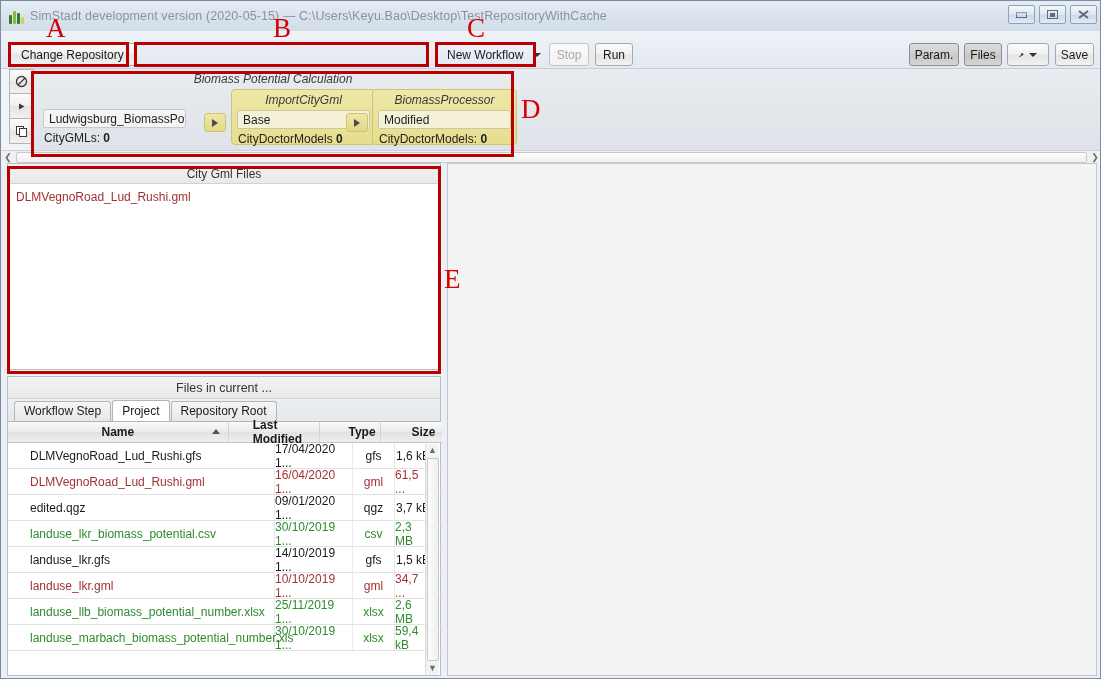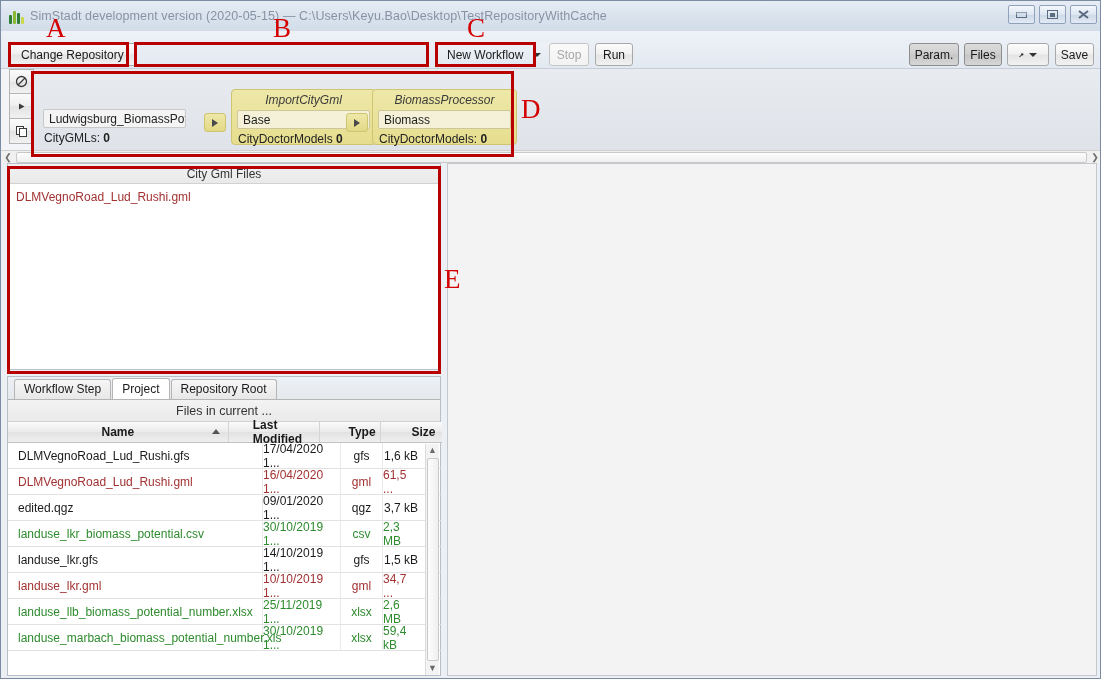--- a/index.html
+++ b/index.html
@@ -288,21 +288,21 @@
   .th-mod   { width: 78px; }
   .th-type  { width: 42px; }
   .th-size  { width: 43px; }
   .sort-asc {
     position: absolute; right: 8px; top: 7px;
     width:0;height:0;border-left:4px solid transparent;border-right:4px solid transparent;
     border-bottom:5px solid #555;
   }
   .frow { display: flex; height: 26px; border-bottom: 1px solid #e2e2e2; }
   .fcell { font-size: 12px; display: flex; align-items: center; }
-  .c-name { width: 255px; padding-left: 10px; border-right: 1px solid #eaeaea; }
+  .c-name { width: 255px; padding-left: 10px; border-right: 1px solid #eaeaea; margin-left: 12px; }
   .c-mod  { width: 78px; justify-content: center; border-right: 1px solid #eaeaea; }
   .c-type { width: 42px; justify-content: center; border-right: 1px solid #eaeaea; }
   .c-size { width: 43px; justify-content: flex-end; padding-right: 8px; }
   #files-vscroll {
     position: absolute; right: 1px; top: 67px;
     width: 14px; height: 231px;
     background: #f3f3f3;
     border-left: 1px solid #dcdcdc;
     display: flex; flex-direction: column; align-items: center;
   }
@@ -412,20 +412,21 @@
       </div>
       <div class="wf-side-btn">
         <svg width="13" height="13" viewBox="0 0 13 13">
           <rect x="1.5" y="1.5" width="7" height="8" fill="#fff" stroke="#3a3a3a"></rect>
           <rect x="4.5" y="3.5" width="7" height="8" fill="#fff" stroke="#3a3a3a"></rect>
         </svg>
       </div>
     </div>
 
     <div id="wf-canvas">
+      <div id="wf-title">Biomass Potential Calculation</div>
 
       <div class="wf-node plain" style="left:4px; top:22px; width:153px; height:52px;">
         <div class="wf-node-field" style="margin-top:18px;">Ludwigsburg_BiomassPot</div>
         <div class="wf-node-status">
           <span>CityGMLs: </span><b>0</b>
         </div>
       </div>
 
       <div class="wf-arrow" style="left:170px; top:44px;">
         <span class="tri-right"></span>
@@ -438,21 +439,21 @@
           <span>CityDoctorModels </span><b>0</b>
         </div>
       </div>
 
       <div class="wf-arrow" style="left:312px; top:44px;">
         <span class="tri-right"></span>
       </div>
 
       <div class="wf-node yellow" style="left:338px; top:20px; width:145px; height:56px;">
         <div class="wf-node-title">BiomassProcessor</div>
-        <div class="wf-node-field">Biomass</div>
+        <div class="wf-node-field">Modified</div>
         <div class="wf-node-status">
           <span>CityDoctorModels: </span><b>0</b>
         </div>
       </div>
     </div>
   </div>
 
   <div id="wf-hscroll">
     <span class="hs-arrow">❮</span>
     <div id="wf-hthumb"></div>
@@ -464,26 +465,26 @@
     <div id="left-col">
 
       <div id="citygml-panel">
         <div id="citygml-header">City Gml Files</div>
         <div id="citygml-list">
             <div class="citygml-item" style="color: rgb(162, 50, 50);">DLMVegnoRoad_Lud_Rushi.gml</div>
           </div>
       </div>
 
       <div id="files-panel">
+        <div id="files-header">Files in current ...</div>
         <div id="files-tabs">
             <div class="file-tab">Workflow Step</div>
             <div class="file-tab active">Project</div>
             <div class="file-tab">Repository Root</div>
           </div>
-        <div id="files-header">Files in current ...</div>
         <div id="files-table">
           <div id="files-thead">
             <div class="th th-name">
               <span>Name</span>
               <span class="sort-asc"></span>
             </div>
             <div class="th th-mod">Last Modified</div>
             <div class="th th-type">Type</div>
             <div class="th th-size">Size</div>
           </div>

